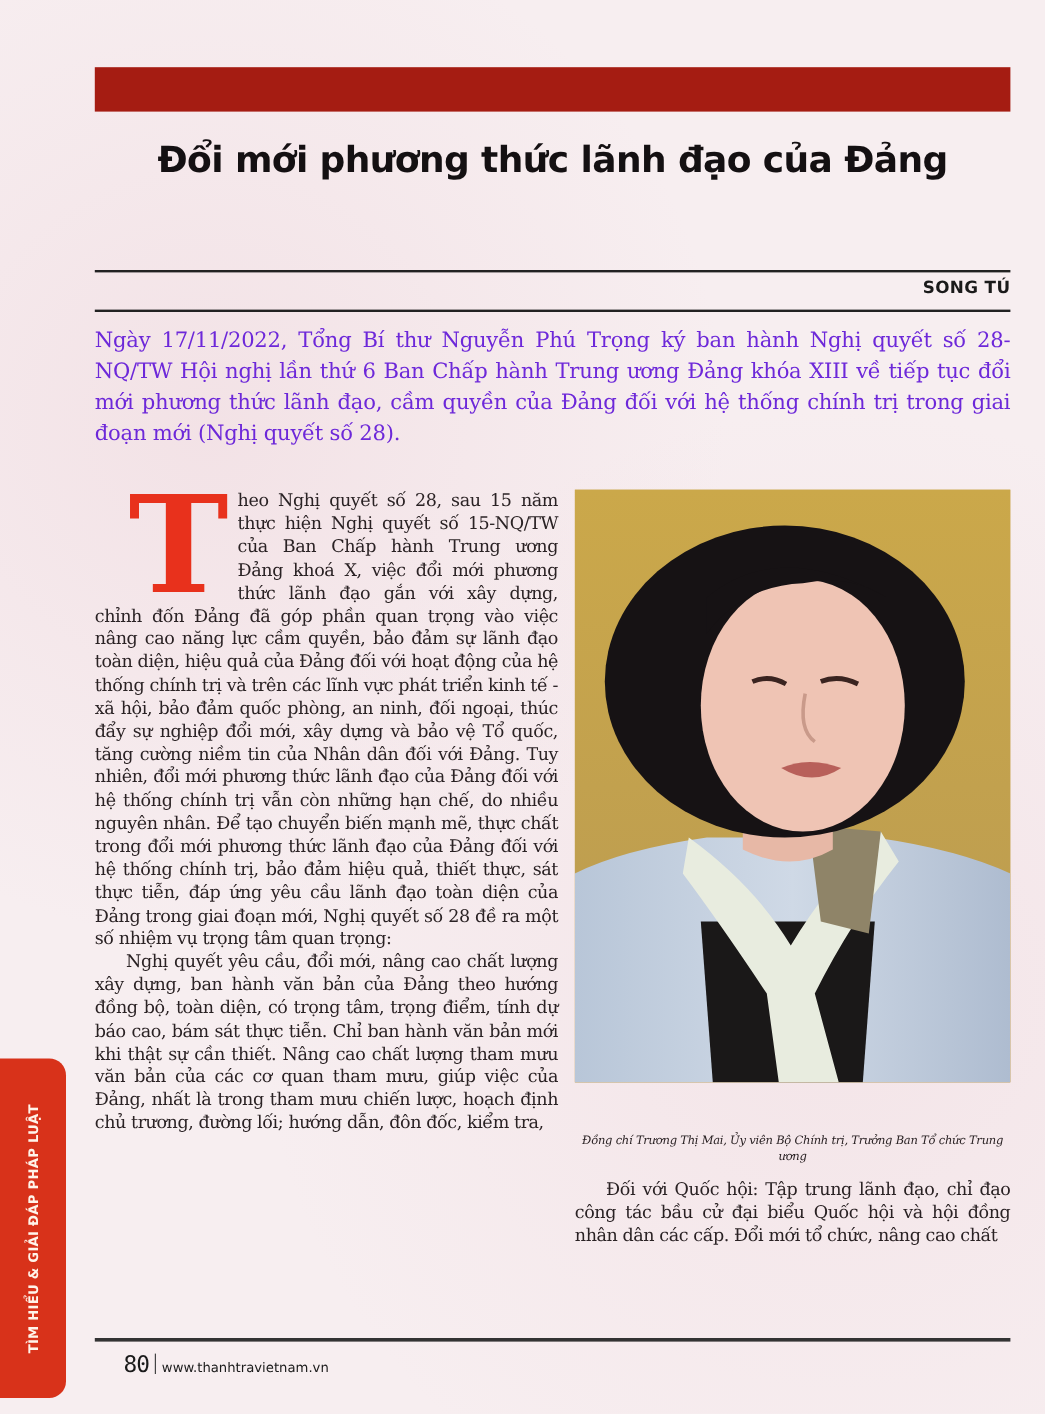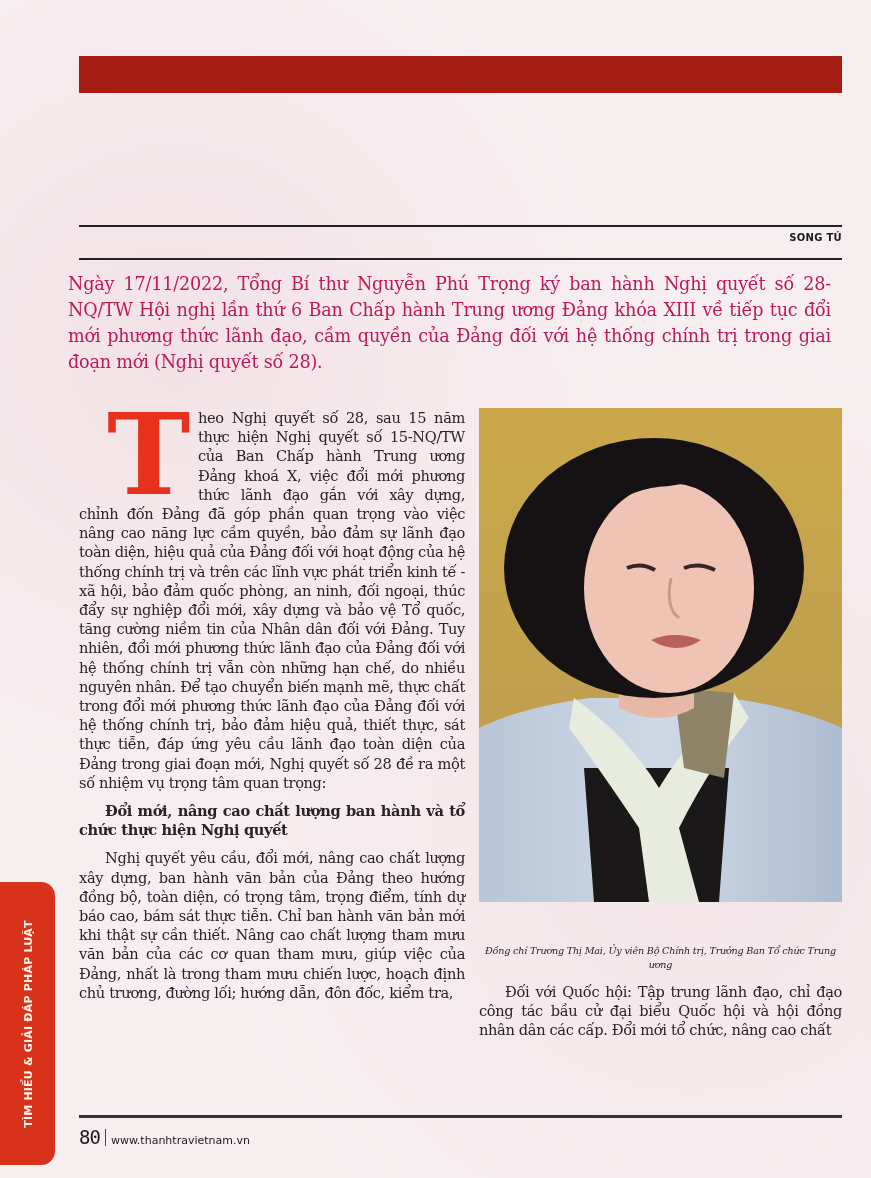--- a/index.html
+++ b/index.html
@@ -15,26 +15,26 @@
   .abs { position: absolute; }
   .top-bar { left: 79px; top: 56px; width: 763px; height: 37px; background: #a51c12; }
   .title {
     left: 79px; top: 112px; width: 763px; text-align: center;
     font-family: "DejaVu Sans", sans-serif; font-weight: bold;
     font-size: 30px; line-height: 44px; color: #141012; letter-spacing: -0.5px;
   }
   .rule { left: 79px; width: 763px; height: 2px; background: #222; }
   .author {
     right: 29px; top: 232px; font-family: "DejaVu Sans", sans-serif;
-    font-weight: bold; font-size: 10px; color: #1a1a1a; letter-spacing: 0.3px;
+    font-weight: bold; font-size: 14px; color: #1a1a1a; letter-spacing: 0.3px;
   }
   .lead {
-    left: 68px; top: 271px; width: 763px;
+    left: 79px; top: 271px; width: 763px;
     font-family: "DejaVu Serif", serif; font-size: 17.6px; line-height: 26px;
-    color: #be185d; text-align: justify; letter-spacing: -0.2px;
+    color: #6d28d9; text-align: justify; letter-spacing: -0.2px;
   }
   .col-left {
     left: 79px; top: 408px; width: 386px;
     font-size: 14.6px; line-height: 19.2px; text-align: justify; letter-spacing: -0.35px;
   }
   .col-left p, .col-right p { margin: 0; }
   .indent { text-indent: 26px; }
   .dropcap {
     float: left; font-family: "DejaVu Serif", serif; font-weight: bold;
     font-size: 112px; line-height: 88px; height: 92px; color: #e8311c;
@@ -49,53 +49,53 @@
     left: 479px; top: 944px; width: 363px; text-align: center;
     font-family: "DejaVu Serif", serif; font-style: italic; font-size: 9.6px;
     line-height: 14px; color: #2a2224; letter-spacing: -0.2px;
   }
   .col-right {
     left: 479px; top: 955px; width: 363px;
     font-size: 14.6px; line-height: 19.2px; text-align: justify; letter-spacing: -0.35px;
   }
   .bottom-rule { left: 79px; top: 1115px; width: 763px; height: 3px; background: #333; }
   .footer { left: 79px; top: 1126px; font-family: "DejaVu Sans", sans-serif; color: #1a1a1a; }
-  .page-num { font-size: 19px; font-family: "DejaVu Sans Mono", monospace; letter-spacing: -1px; }
+  .page-num { font-size: 19px; font-family: "DejaVu Sans Mono", monospace; letter-spacing: -1px; margin-left: 24px; }
   .sep { display: inline-block; width: 1px; height: 17px; background: #444; margin: 0 5px -2px 5px; }
   .site { font-size: 11px; }
   .side-tab {
     left: 0; top: 882px; width: 55px; height: 283px; background: #d8321a;
     border-radius: 0 14px 14px 0;
   }
   .side-tab-text {
     position: absolute; left: 50%; top: 50%; transform: translate(-50%, -50%) rotate(-90deg);
     white-space: nowrap; color: #fff4ea; font-family: "DejaVu Sans", sans-serif;
     font-weight: bold; font-size: 11px; letter-spacing: 0.2px;
   }
 </style>
 </head>
 <body>
 
 <div class="abs top-bar"></div>
 
 <div class="abs title">
+  <div>Đổi mới phương thức lãnh đạo của Đảng</div>
 </div>
 
 <div class="abs rule" style="top:225px;"></div>
 <div class="abs author">SONG TÚ</div>
 <div class="abs rule" style="top:258px;"></div>
 
 <div class="abs lead">Ngày 17/11/2022, Tổng Bí thư Nguyễn Phú Trọng ký ban hành Nghị quyết số 28-NQ/TW Hội nghị lần thứ 6 Ban Chấp hành Trung ương Đảng khóa XIII về tiếp tục đổi mới phương thức lãnh đạo, cầm quyền của Đảng đối với hệ thống chính trị trong giai đoạn mới (Nghị quyết số 28).</div>
 
 <div class="abs col-left">
   <p>
     <span class="dropcap">T</span>
     <span>heo Nghị quyết số 28, sau 15 năm thực hiện Nghị quyết số 15-NQ/TW của Ban Chấp hành Trung ương Đảng khoá X, việc đổi mới phương thức lãnh đạo gắn với xây dựng, chỉnh đốn Đảng đã góp phần quan trọng vào việc nâng cao năng lực cầm quyền, bảo đảm sự lãnh đạo toàn diện, hiệu quả của Đảng đối với hoạt động của hệ thống chính trị và trên các lĩnh vực phát triển kinh tế - xã hội, bảo đảm quốc phòng, an ninh, đối ngoại, thúc đẩy sự nghiệp đổi mới, xây dựng và bảo vệ Tổ quốc, tăng cường niềm tin của Nhân dân đối với Đảng. Tuy nhiên, đổi mới phương thức lãnh đạo của Đảng đối với hệ thống chính trị vẫn còn những hạn chế, do nhiều nguyên nhân. Để tạo chuyển biến mạnh mẽ, thực chất trong đổi mới phương thức lãnh đạo của Đảng đối với hệ thống chính trị, bảo đảm hiệu quả, thiết thực, sát thực tiễn, đáp ứng yêu cầu lãnh đạo toàn diện của Đảng trong giai đoạn mới, Nghị quyết số 28 đề ra một số nhiệm vụ trọng tâm quan trọng:</span>
   </p>
-  <p class="subhead indent">Đổi mới, nâng cao chất lượng ban hành và tổ chức thực hiện Nghị quyết</p>
   <p class="indent">Nghị quyết yêu cầu, đổi mới, nâng cao chất lượng xây dựng, ban hành văn bản của Đảng theo hướng đồng bộ, toàn diện, có trọng tâm, trọng điểm, tính dự báo cao, bám sát thực tiễn. Chỉ ban hành văn bản mới khi thật sự cần thiết. Nâng cao chất lượng tham mưu văn bản của các cơ quan tham mưu, giúp việc của Đảng, nhất là trong tham mưu chiến lược, hoạch định chủ trương, đường lối; hướng dẫn, đôn đốc, kiểm tra,</p>
 </div>
 
 <div class="abs photo">
   <svg width="363" height="494" viewBox="0 0 363 494" xmlns="http://www.w3.org/2000/svg">
     <defs>
       <linearGradient id="bg" x1="0" y1="0" x2="0" y2="1">
         <stop offset="0" stop-color="#cba84a"></stop>
         <stop offset="1" stop-color="#b99a52"></stop>
       </linearGradient>

